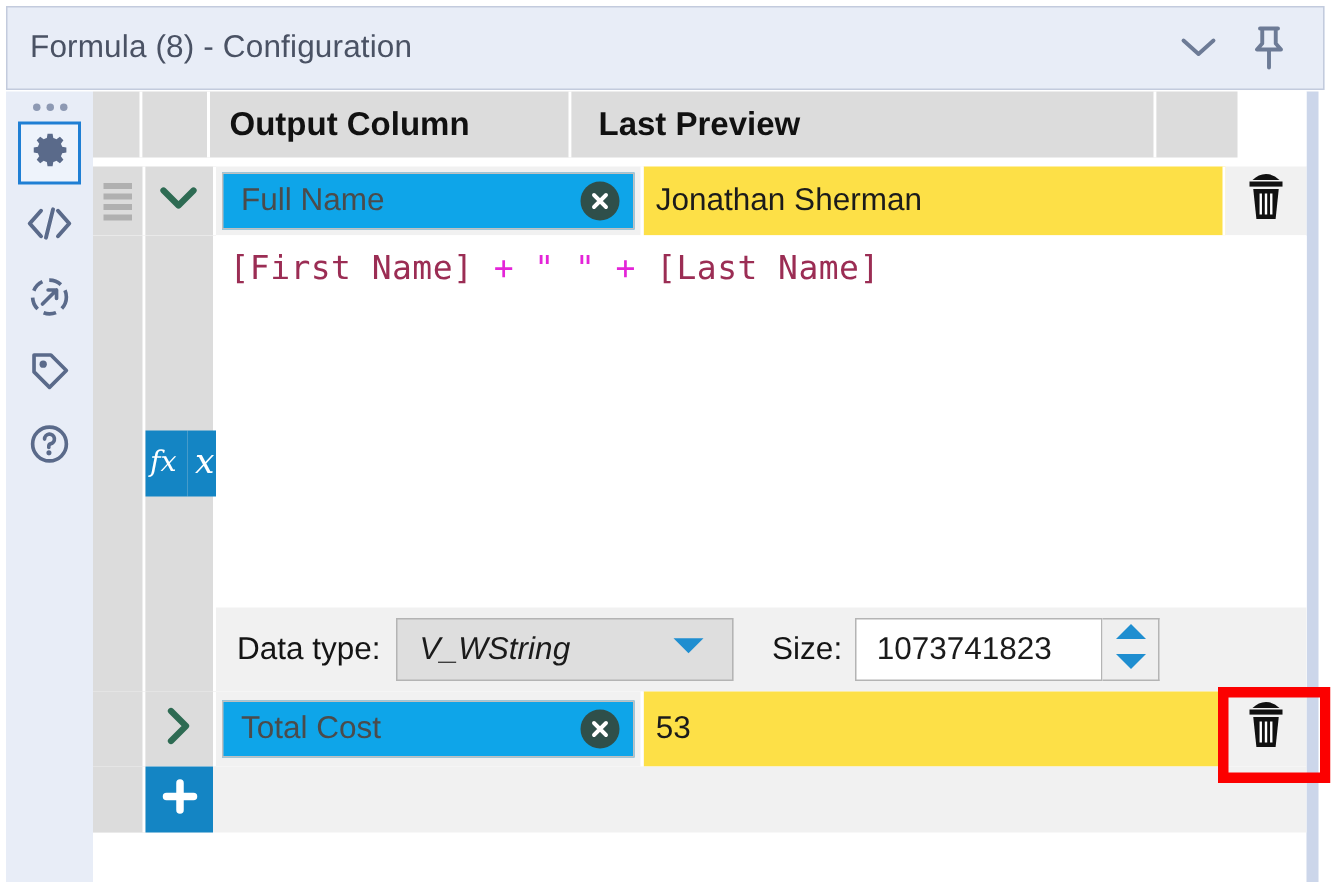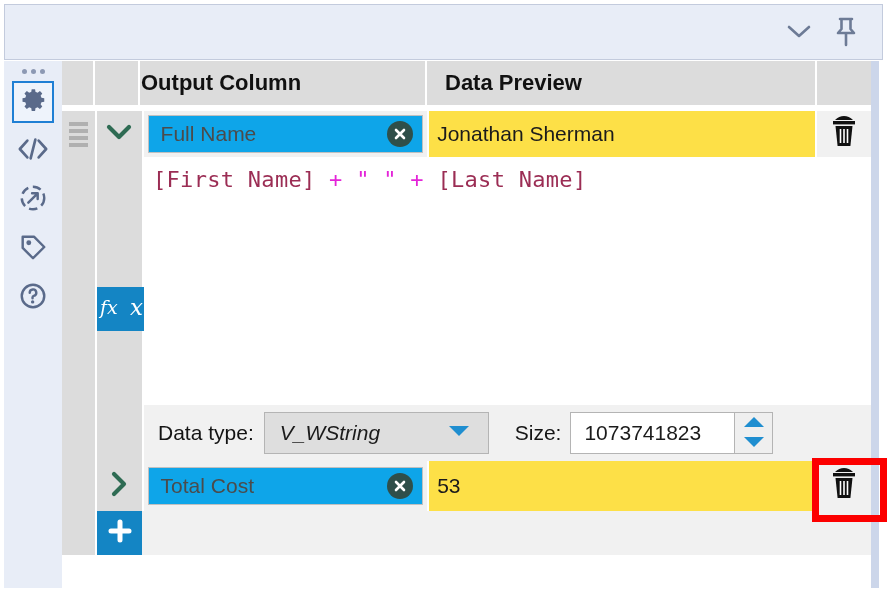--- a/index.html
+++ b/index.html
@@ -98,21 +98,21 @@
     background: #dcdcdc;
     height: 44px;
     box-sizing: border-box;
     display: flex; align-items: center;
     border-right: 2px solid #ffffff;
     font-size: 22px; font-weight: bold;
     color: #111111;
   }
   .hdr-drag   { width: 33px; }
   .hdr-chev   { width: 45px; }
-  .hdr-out    { width: 287px; padding-left: 1px; }
+  .hdr-out    { width: 241px; padding-left: 13px; }
   .hdr-prev   { width: 390px; padding-left: 18px; }
   .hdr-trash  { width: 54px; border-right: none; }
 
   
   .row {
     position: absolute; left: 0;
     width: 809px;
     display: flex; align-items: stretch;
   }
   .row-drag {
@@ -293,20 +293,21 @@
     box-sizing: border-box;
     pointer-events: none;
   }
 </style>
 </head>
 <body>
 
 <div id="app">
 
   <div class="titlebar">
+    <div class="titlebar-text">Formula (8) - Configuration</div>
     <div class="titlebar-actions">
       <span class="tb-icon">
         <svg width="26" height="16" viewBox="0 0 26 16">
           <path d="M3 3 L13 12 L23 3" stroke="#6d7b96" stroke-width="2.6" fill="none" stroke-linecap="round" stroke-linejoin="round"></path>
         </svg>
       </span>
       <span class="tb-icon">
         <svg width="28" height="32" viewBox="0 0 28 32">
           <path d="M8 3 L20 3 M9.5 3 L9.5 13 L6 17 L22 17 L18.5 13 L18.5 3 M14 17 L14 29" stroke="#6d7b96" stroke-width="2.6" fill="none" stroke-linecap="round" stroke-linejoin="round"></path>
         </svg>
@@ -370,21 +371,21 @@
   </div>
 
   <div class="panel">
 
     <div class="scrollstrip"></div>
 
     <div class="hdr">
       <div class="hdr-cell hdr-drag"></div>
       <div class="hdr-cell hdr-chev"></div>
       <div class="hdr-cell hdr-out">Output Column</div>
-      <div class="hdr-cell hdr-prev">Data Preview</div>
+      <div class="hdr-cell hdr-prev">Last Preview</div>
       <div class="hdr-cell hdr-trash"></div>
     </div>
 
     <div class="row" style="top:50px; height:46px;">
       <div class="row-drag">
         <span class="drag-lines">
           <i></i>
             <i></i>
             <i></i>
             <i></i>

